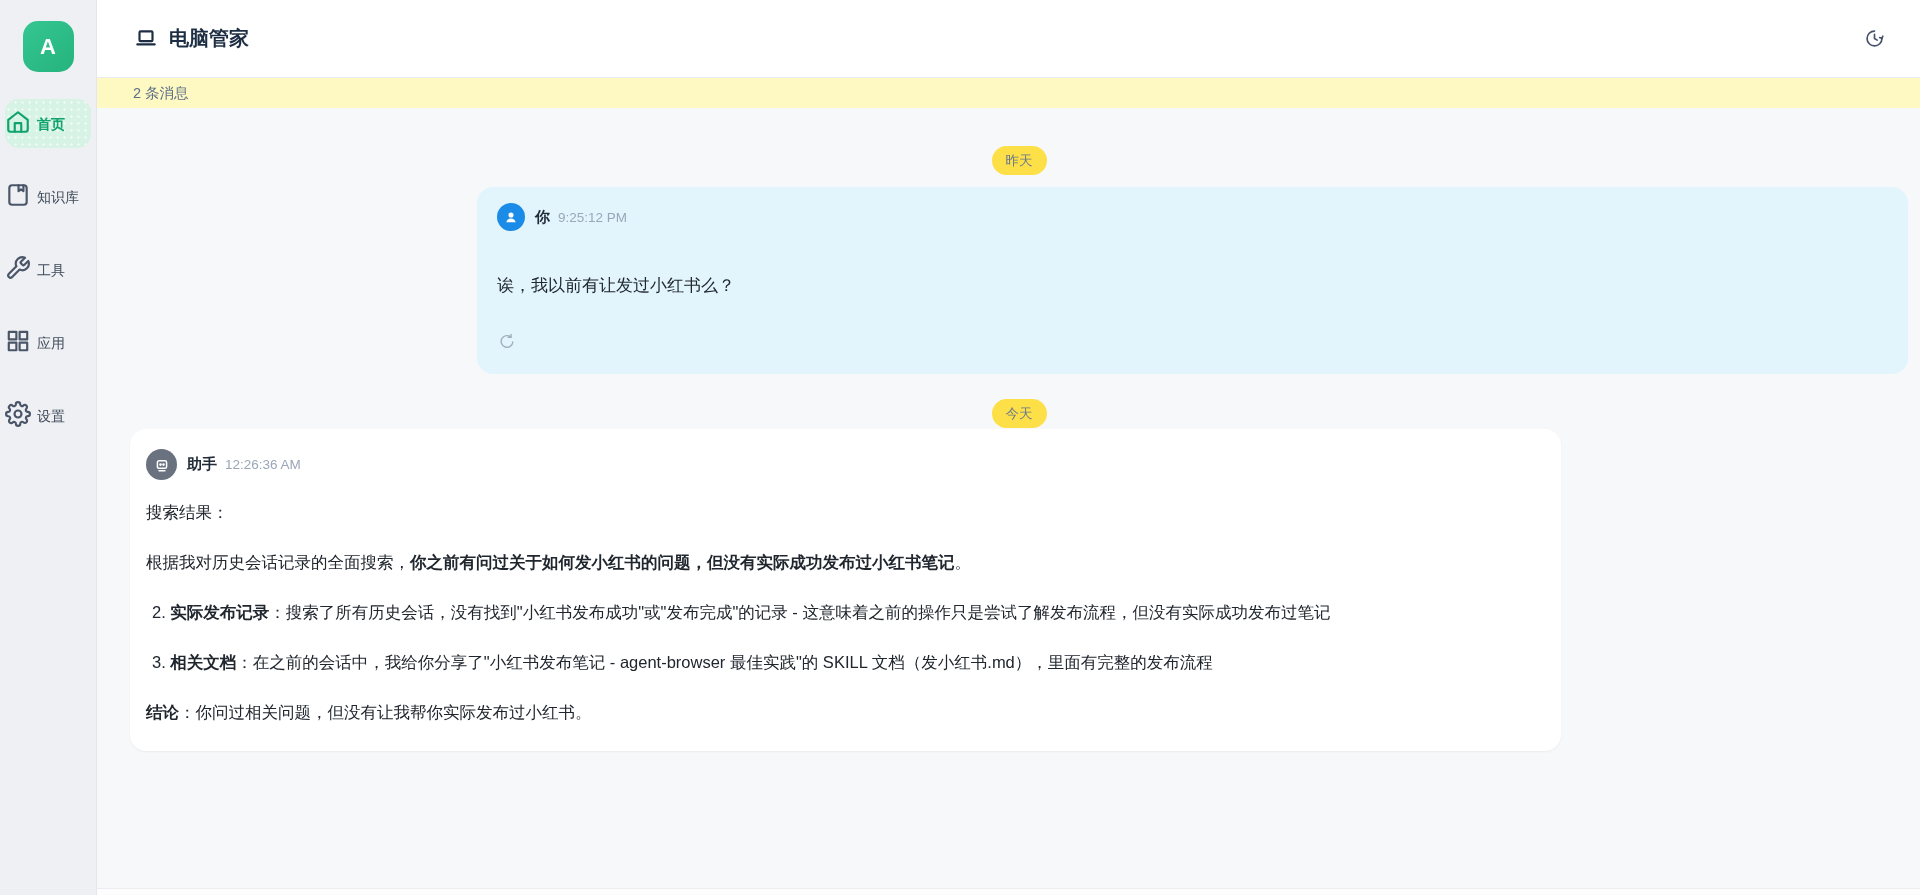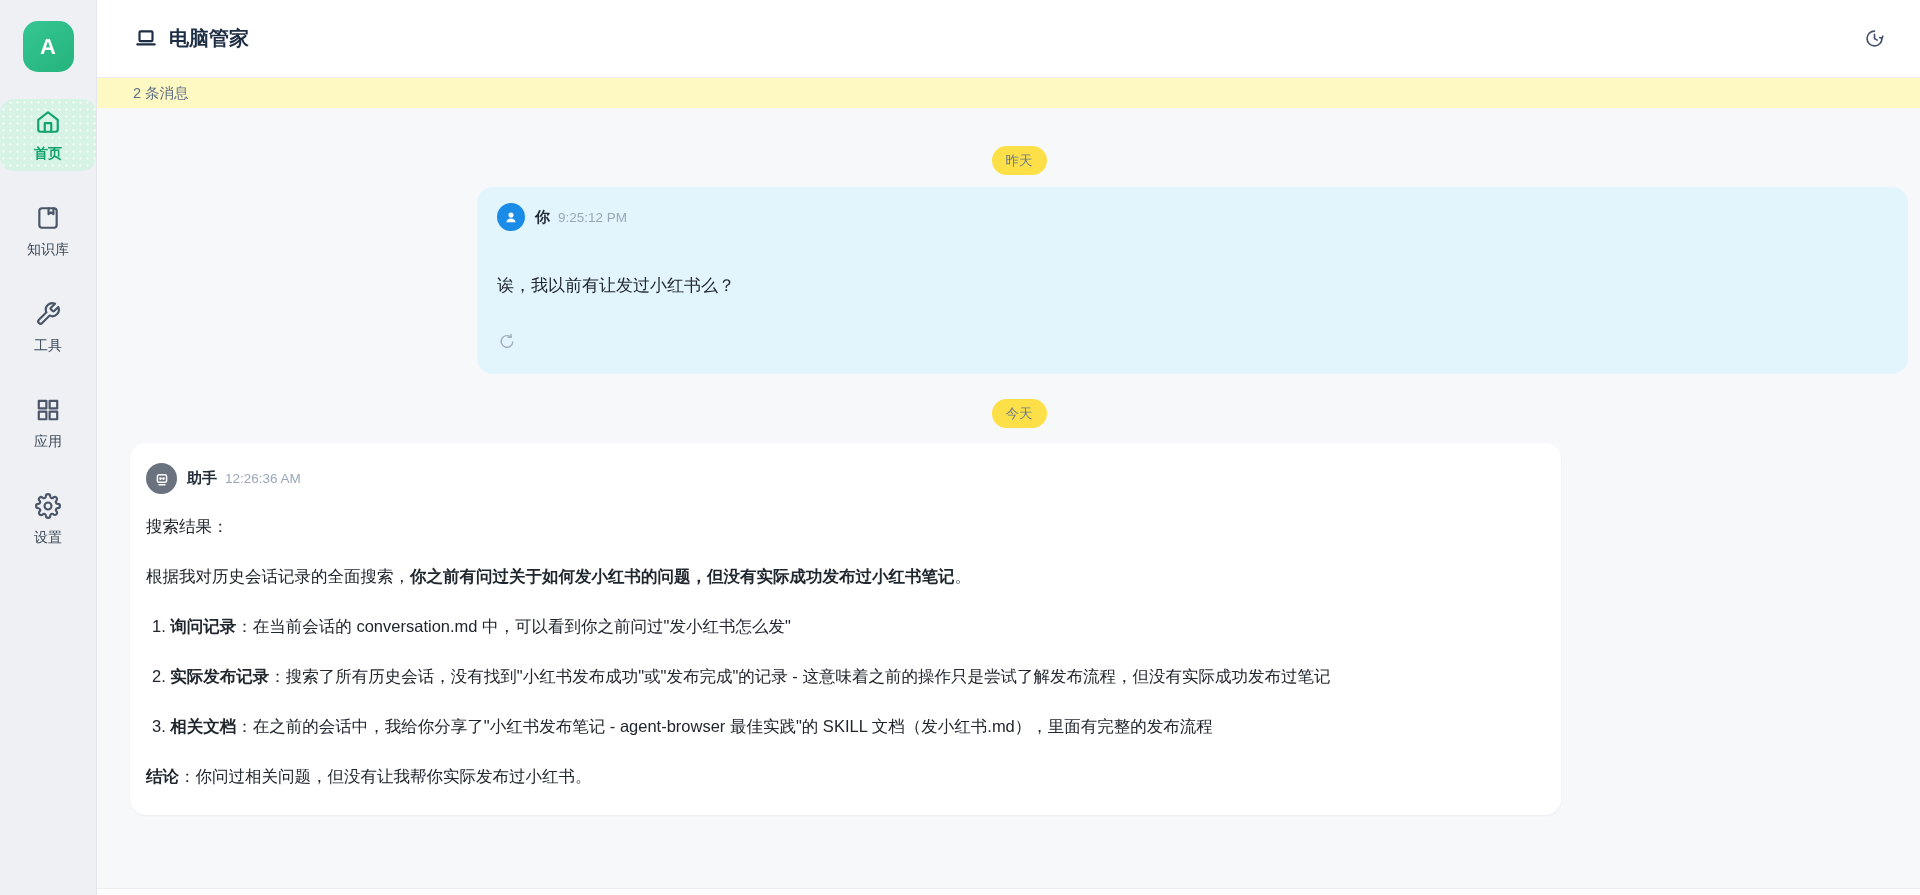--- a/index.html
+++ b/index.html
@@ -16,22 +16,22 @@
     display:flex; flex-direction:column; align-items:center; flex-shrink:0;
   }
   .s-avatar {
     width:51px; height:51px; margin-top:21px; border-radius:15px;
     background:linear-gradient(140deg, var(--accent_green,#34c693), #26b37c);
     color:#fff; font-size:22px; font-weight:700;
     display:flex; align-items:center; justify-content:center; cursor:pointer;
   }
   .nav { margin-top:27px; display:flex; flex-direction:column; align-items:center; gap:24px; }
   .nav-item {
-    width:96px; padding:10px 0 9px; border-radius:14px; cursor:pointer;
-    display:flex; flex-direction:column; align-items:center; gap:6px;
+    width:86px; padding:10px 0 9px; border-radius:14px; cursor:pointer;
+    display:flex; flex-direction:row; align-items:center; gap:6px;
     color:#3f4a59;
   }
   .nav-item svg { width:26px; height:26px; stroke:#4a5568; }
   .nav-item .nav-label { font-size:14px; line-height:17px; }
   .nav-item.active {
     background-color:#d6f3e5;
     background-image:radial-gradient(rgba(255,255,255,.6) 1px, transparent 1.3px);
     background-size:7px 7px;
   }
   .nav-item.active svg { stroke:var(--active_green,#11a36c); }
@@ -56,21 +56,21 @@
   }
 
   
   .chat { flex:1; background:#f7f8fa; padding:38px 12px 0 33px; overflow:hidden; }
   .badge-row { display:flex; justify-content:center; }
   .date-badge {
     background:#fde047; color:#69788e; font-size:13.5px; line-height:19px;
     padding:5px 14px; border-radius:999px;
   }
   .badge-row.first { margin-bottom:12px; }
-  .badge-row.second { margin-bottom:15px; }
+  .badge-row.second { margin-bottom:1px; }
 
   .msg-user {
     width:1431px; margin-left:auto; margin-bottom:25px;
     background:var(--user_bubble,#e2f5fd); border-radius:16px;
     padding:16px 20px 18px;
   }
   .msg-head { display:flex; align-items:center; }
   .u-avatar {
     width:28px; height:28px; border-radius:50%; background:var(--avatar_blue,#1a8ce8);
     display:flex; align-items:center; justify-content:center; flex-shrink:0;
@@ -223,21 +223,20 @@
               <circle cx="13.8" cy="11.5" r="0.7" fill="#fff"></circle>
               <path d="M8.5 18.8h7"></path>
             </svg>
           </span>
           <span class="sender-name">助手</span>
           <span class="msg-time">12:26:36 AM</span>
         </div>
         <div class="md-body">
             <p class="md-p">搜索结果：</p>
             <p class="md-p">根据我对历史会话记录的全面搜索，<strong>你之前有问过关于如何发小红书的问题，但没有实际成功发布过小红书笔记</strong>。</p>
-            <p class="md-li">1. <strong>询问记录</strong>：在当前会话的 conversation.md 中，可以看到你之前问过"发小红书怎么发"</p>
             <p class="md-li">2. <strong>实际发布记录</strong>：搜索了所有历史会话，没有找到"小红书发布成功"或"发布完成"的记录 - 这意味着之前的操作只是尝试了解发布流程，但没有实际成功发布过笔记</p>
             <p class="md-li">3. <strong>相关文档</strong>：在之前的会话中，我给你分享了"小红书发布笔记 - agent-browser 最佳实践"的 SKILL 文档（发小红书.md），里面有完整的发布流程</p>
             <p class="md-p"><strong>结论</strong>：你问过相关问题，但没有让我帮你实际发布过小红书。</p>
           </div>
       </div>
 
     </div>
 
     <div class="bottom-strip"></div>
   </div>

